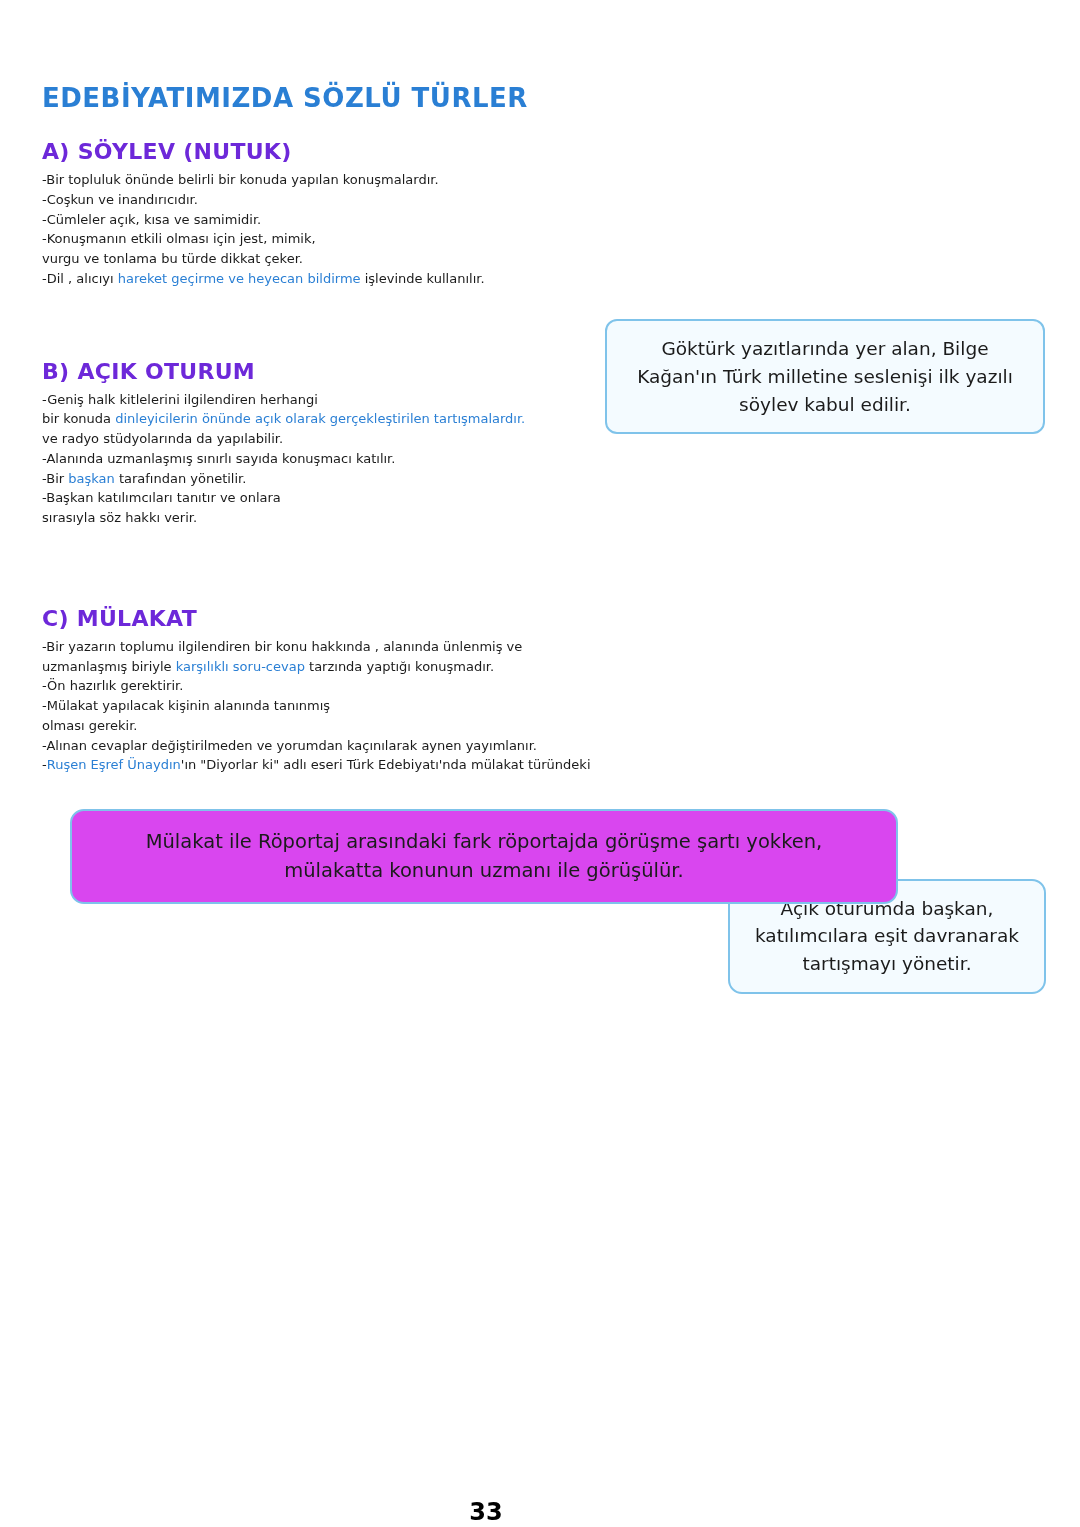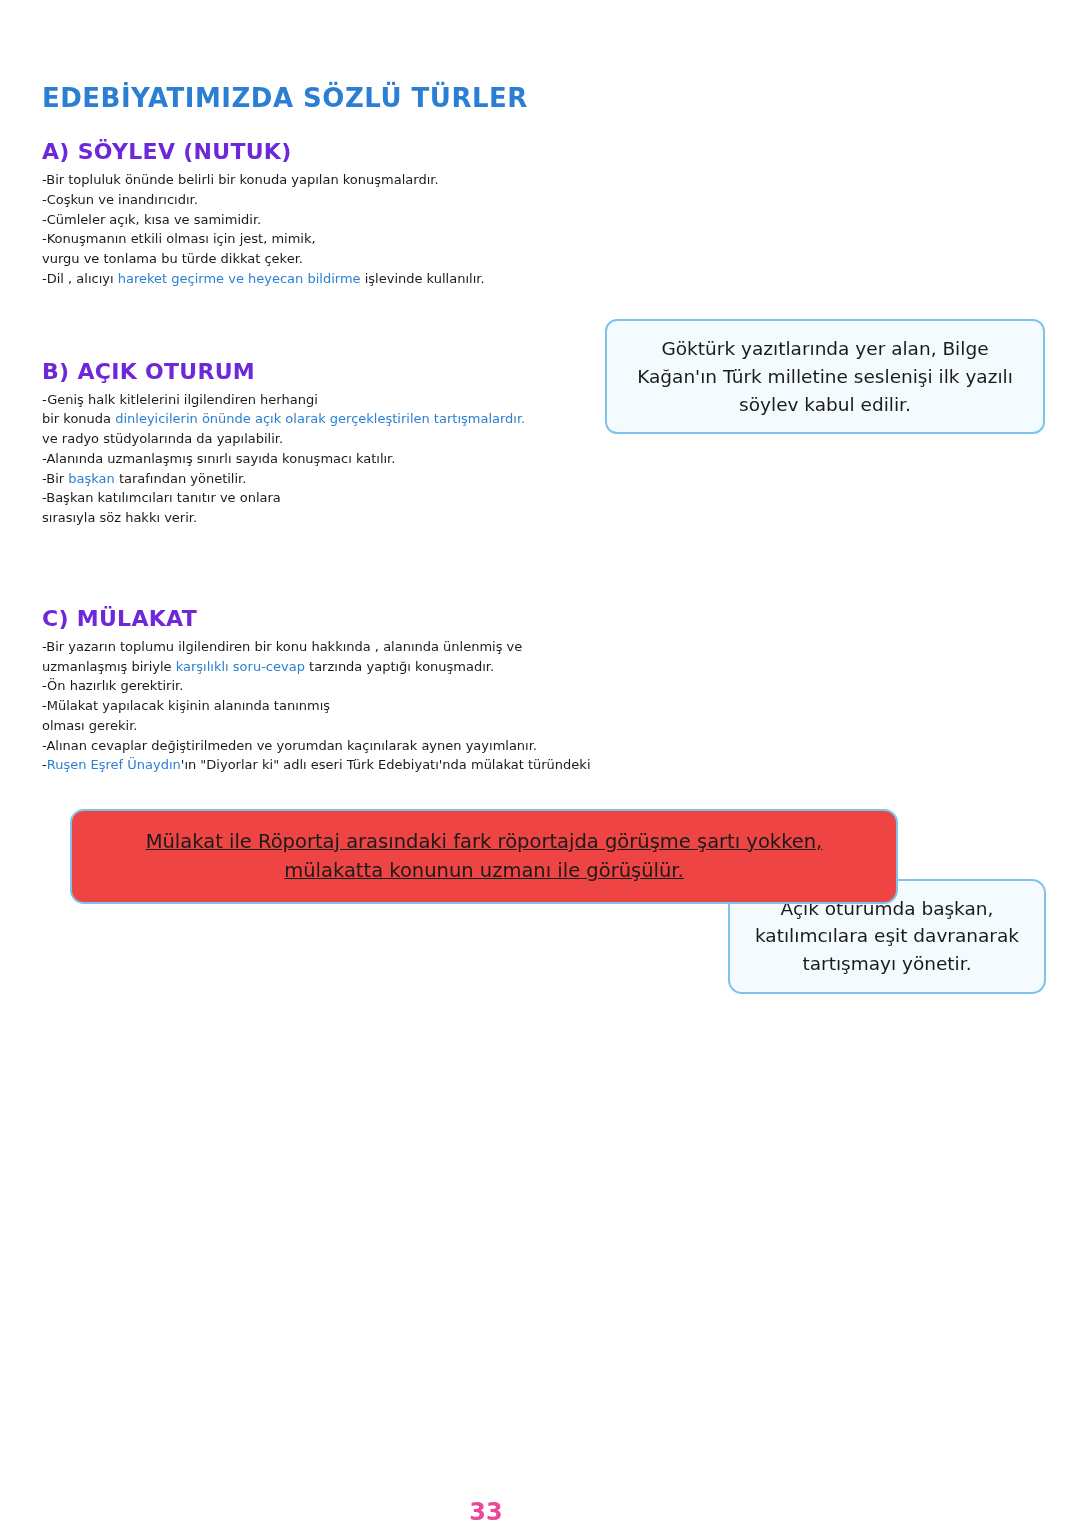--- a/index.html
+++ b/index.html
@@ -72,40 +72,39 @@
   #callout-acikoturum {
     left: 688px;
     top: 520px;
     width: 318px;
   }
   .callout-wide {
     position: relative;
     box-sizing: border-box;
     border: 2px solid #7fc3ea;
     border-radius: 14px;
-    background: #ef4444;
+    background: #d946ef;
     font-size: 19.5px;
     line-height: 1.5;
     text-align: center;
     padding: 16px 20px;
     margin: 34px 34px 0 30px;
-    text-decoration: underline;
   }
   #sec-soylev { margin-top: 4px; }
   #sec-acikoturum { margin-top: 70px; }
   #sec-mulakat { margin-top: 78px; }
   .page-number {
     position: absolute;
     left: 0;
     right: 0;
     bottom: 30px;
     text-align: center;
     font-size: 24px;
     font-weight: bold;
-    color: #ec4899;
+    color: #000000;
   }
 </style>
 </head>
 <body>
 
 <div class="page">
 
   <h1 class="main-title">EDEBİYATIMIZDA SÖZLÜ TÜRLER</h1>
 
   <div class="section" id="sec-soylev">

